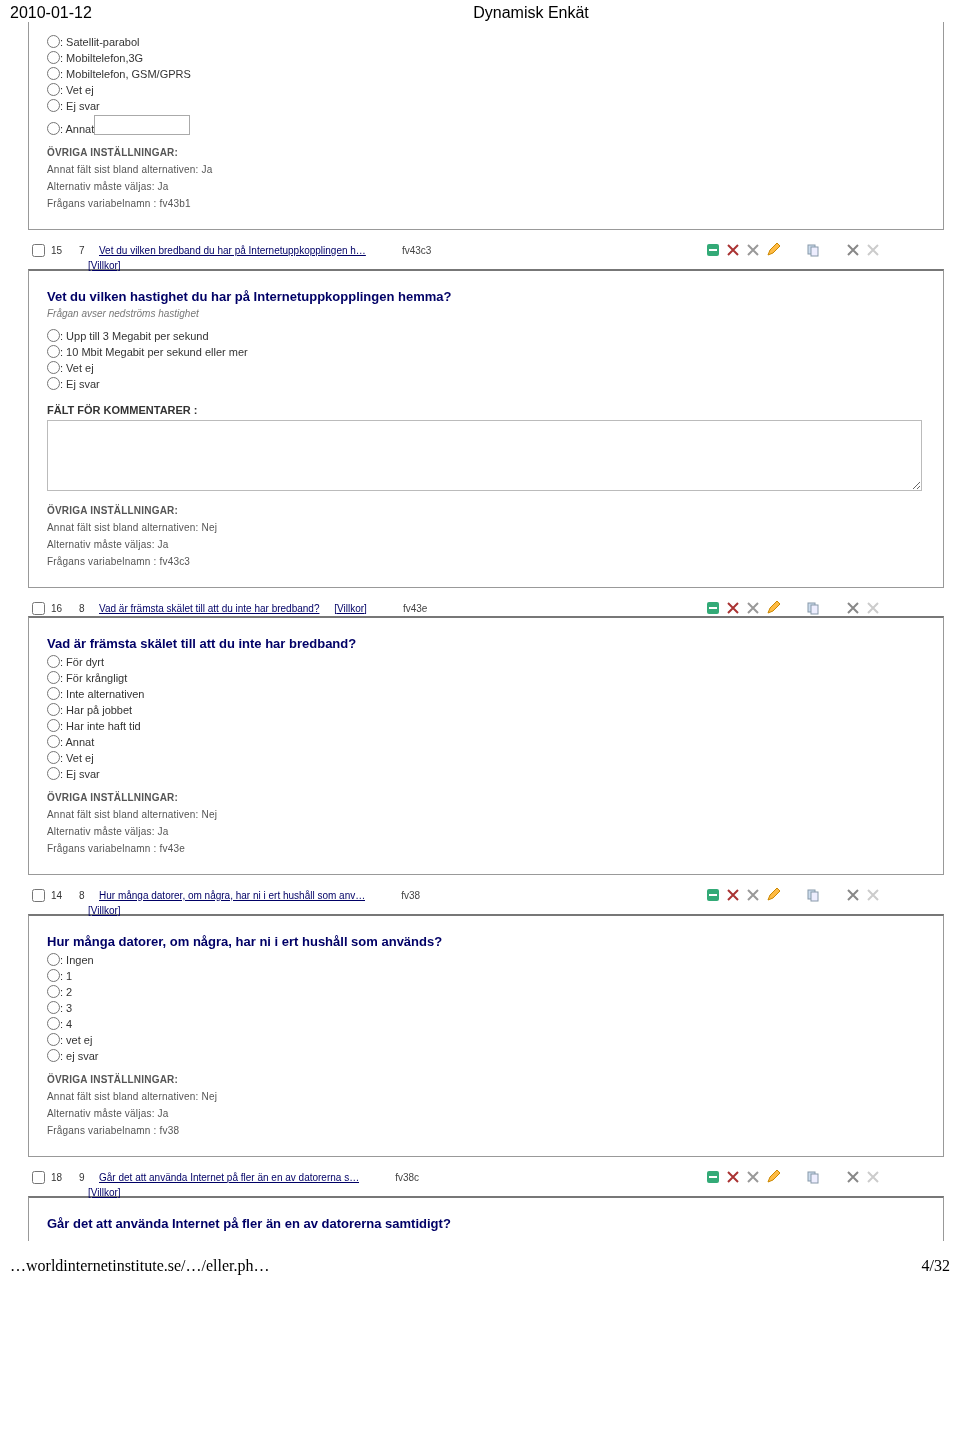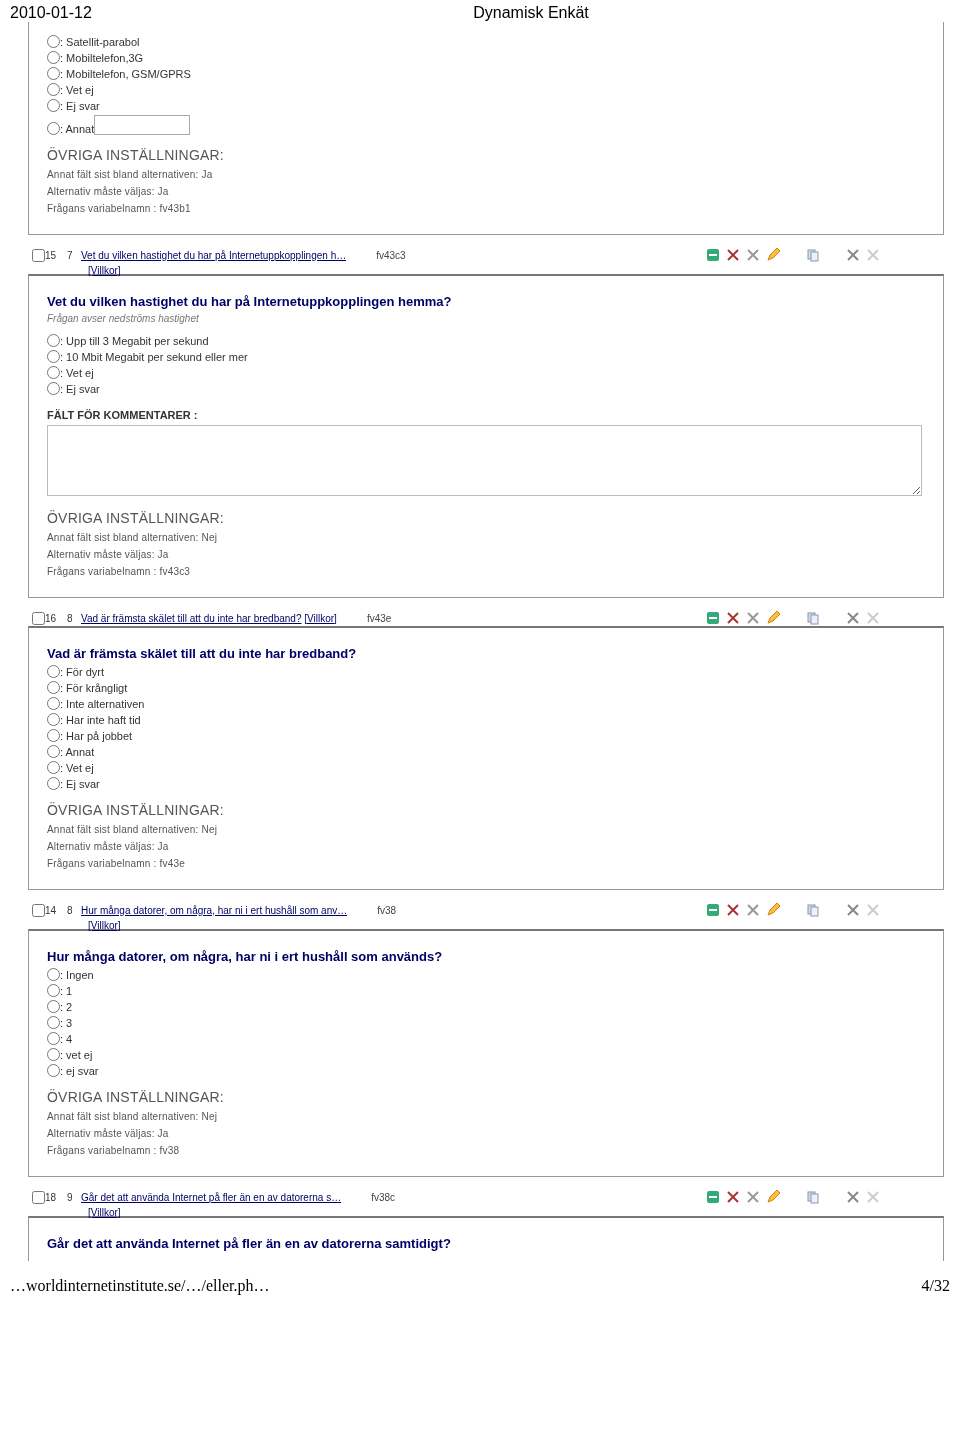--- a/index.html
+++ b/index.html
@@ -5,40 +5,40 @@
   html,body{margin:0;padding:0;font-family:Verdana,Arial,sans-serif;font-size:10px;color:#333;background:#fff}
   body{width:960px}
   .page-header{display:flex;justify-content:space-between;padding:4px 8px 2px 10px;font-family:Liberation Sans, sans-serif;font-size:16px;color:#000}
   .page-header .c{flex:1;text-align:center}
   .page-header .l{flex:0 0 200px;text-align:left}
   .page-header .r{flex:0 0 100px}
   .page-footer{display:flex;justify-content:space-between;padding:6px 10px;font-family:"Times New Roman",serif;font-size:16px;color:#000}
 
   .main{padding:0 16px 0 28px}
   .qblock{position:relative;margin-bottom:10px}
-  .qheader{display:flex;align-items:center;padding:3px 4px;font-size:10px;color:#333}
+  .qheader{display:flex;align-items:center;gap:6px;padding:3px 4px;font-size:10px;color:#333}
   .qheader .pnum{width:22px}
   .qheader .qnum{width:14px}
   .qheader .qlink{color:#006;text-decoration:underline;max-width:360px;overflow:hidden;text-overflow:ellipsis;white-space:nowrap}
   .villkor{color:#006;text-decoration:underline;font-size:10px;margin-left:60px}
   .qheader .code{width:80px;text-align:left;margin-left:30px;color:#444}
   .iconrow{display:flex;align-items:center;gap:6px;margin-left:auto;padding-right:60px}
   .ic{width:14px;height:14px;display:inline-block}
 
   .qbody{border:1px solid #999;border-top:2px solid #777;padding:10px 18px 14px 18px;margin-top:-2px}
   .qpartial .qbody{border-bottom:none}
   .qtitle{color:#006;font-size:13px;font-weight:bold;margin:8px 0 4px 0}
   .qsub{color:#777;font-style:italic;font-size:10px;margin-bottom:10px}
   .optrow{display:flex;align-items:flex-end;margin:3px 0;font-size:11px;color:#333}
   input[type=radio]{margin:0}
   input[type=text]{height:16px;border:1px solid #aaa;width:90px;font-size:10px}
   textarea{width:99%;height:65px;border:1px solid #bbb;resize:both;font-family:inherit}
   .label-bold{font-weight:bold;font-size:11px;margin:14px 0 4px 0}
   .settings{margin-top:12px;font-size:10px;color:#555;letter-spacing:.2px}
-  .settings .hdr{font-weight:normal;font-size:14px;margin-bottom:6px}
+  .settings .hdr{font-weight:bold;font-size:10px;margin-bottom:6px}
   .settings div{margin:6px 0}
   input[type=checkbox]{margin:0}
 </style>
 </head>
 <body>
 
 <div class="page-header">
   <div class="l">2010-01-12</div>
   <div class="c">Dynamisk Enkät</div>
   <div class="r"></div>
@@ -81,21 +81,21 @@
         <div><span>Frågans variabelnamn :</span> <span>fv43b1</span></div>
       </div>
     </div>
   </div>
 
   <div class="qblock">
     <div class="qheader">
       <input type="checkbox" style="">
       <span class="pnum">15</span>
       <span class="qnum">7</span>
-      <a class="qlink">Vet du vilken hastighet du har på Internetuppkopplingen h…</a>
+      <a class="qlink">Vet du vilken bredband du har på Internetuppkopplingen h…</a>
       <span class="code">fv43c3</span>
       <span class="iconrow">
         <svg class="ic" viewBox="0 0 14 14">
             <rect x="1" y="1" width="12" height="12" rx="2" fill="#3a7"></rect>
             <path d="M3 7h8" stroke="#fff" stroke-width="2"></path>
           </svg>
         <svg class="ic" viewBox="0 0 14 14">
             <path d="M2 2l10 10M12 2L2 12" stroke="#a33" stroke-width="2"></path>
           </svg>
         <svg class="ic" viewBox="0 0 14 14">
@@ -194,25 +194,25 @@
       <div class="optrow">
           <input type="radio" style="">
           <span>: För krångligt</span>
         </div>
       <div class="optrow">
           <input type="radio" style="">
           <span>: Inte alternativen</span>
         </div>
       <div class="optrow">
           <input type="radio" style="">
+          <span>: Har på jobbet</span>
+        </div>
+      <div class="optrow">
+          <input type="radio" style="">
           <span>: Har inte haft tid</span>
-        </div>
-      <div class="optrow">
-          <input type="radio" style="">
-          <span>: Har på jobbet</span>
         </div>
       <div class="optrow">
           <input type="radio" style="">
           <span>: Annat</span>
         </div>
       <div class="optrow">
           <input type="radio" style="">
           <span>: Vet ej</span>
         </div>
       <div class="optrow">

